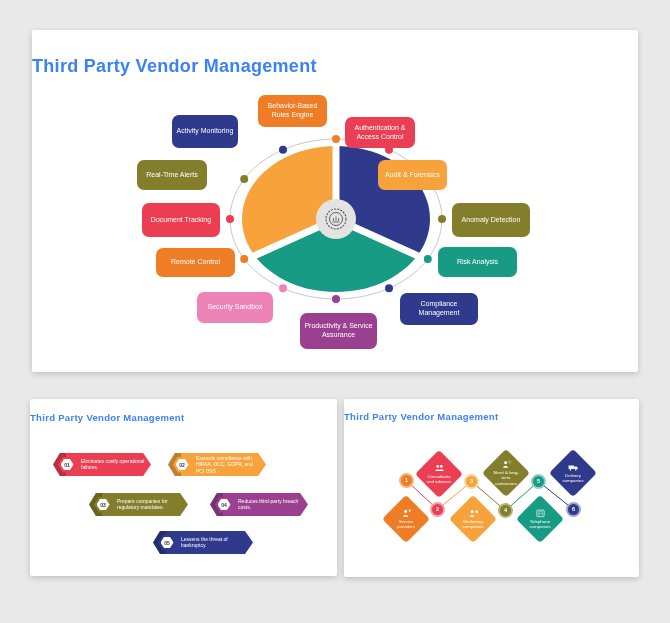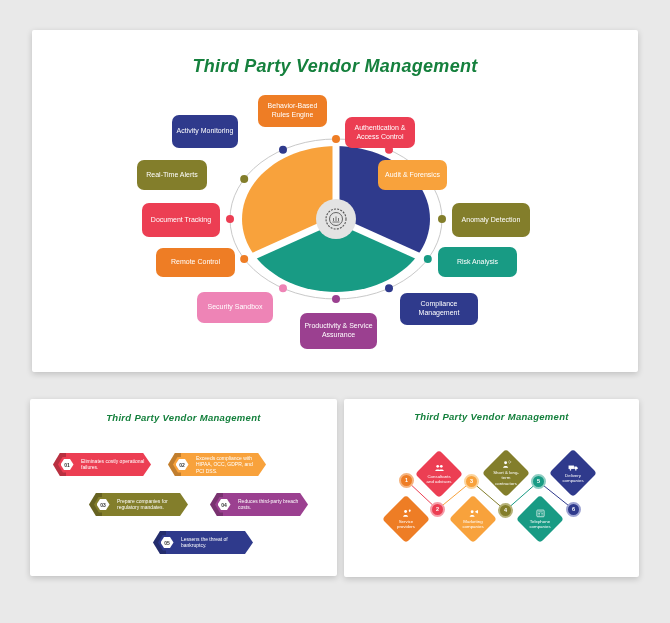--- a/index.html
+++ b/index.html
@@ -1,21 +1,21 @@
 <!DOCTYPE html>
 <html><head>
 <meta charset="utf-8">
 <style>
   html,body{margin:0;padding:0;}
   body{width:670px;height:623px;background:#E9E9E9;font-family:"Liberation Sans",sans-serif;position:relative;overflow:hidden;}
   .card{position:absolute;background:#fff;border-radius:2px;box-shadow:0 2px 6px rgba(0,0,0,0.18);}
   #card-main{left:32px;top:30px;width:606px;height:342px;}
   #card-list{left:30px;top:399px;width:307px;height:177px;}
   #card-diamonds{left:344px;top:399px;width:295px;height:178px;}
-  .slide-title{position:absolute;left:0;right:0;text-align:center;font-weight:bold;color:#15803d;letter-spacing:.3px;font-style:italic;}
+  .slide-title{position:absolute;left:0;right:0;font-weight:bold;color:#3b82f6;letter-spacing:.3px;}
   #card-main .slide-title{top:26px;font-size:18px;}
   #card-list .slide-title{top:13px;font-size:9.5px;}
   #card-diamonds .slide-title{top:12px;font-size:9.5px;}
   
   #diagram-svg{position:absolute;left:0;top:0;}
   .label-box{position:absolute;border-radius:7px;color:#fff;font-size:7px;line-height:1.25;display:flex;align-items:center;justify-content:center;text-align:center;padding:2px 4px;box-sizing:border-box;}
   
   .band{position:absolute;height:23px;}
   .band-bg{position:absolute;inset:0;clip-path:polygon(0% 50%,7% 0%,92% 0%,100% 50%,92% 100%,7% 100%);}
   .band-tip{position:absolute;left:0;top:0;bottom:0;width:13px;background:rgba(0,0,0,0.22);}

